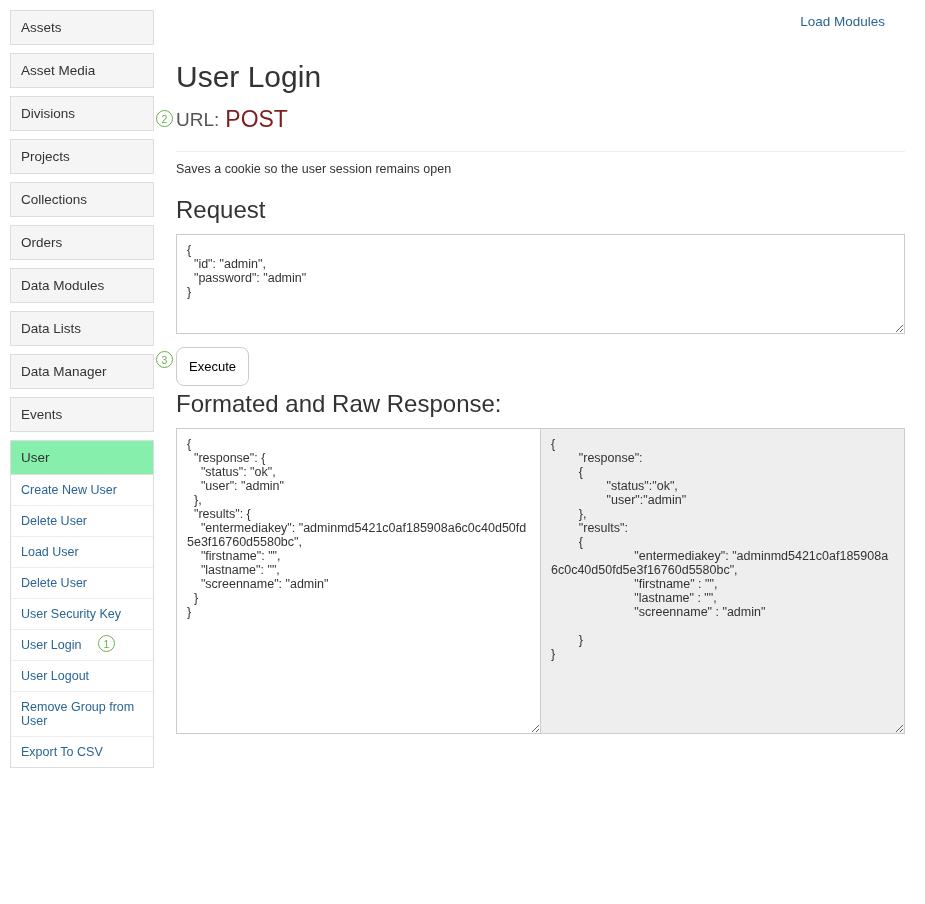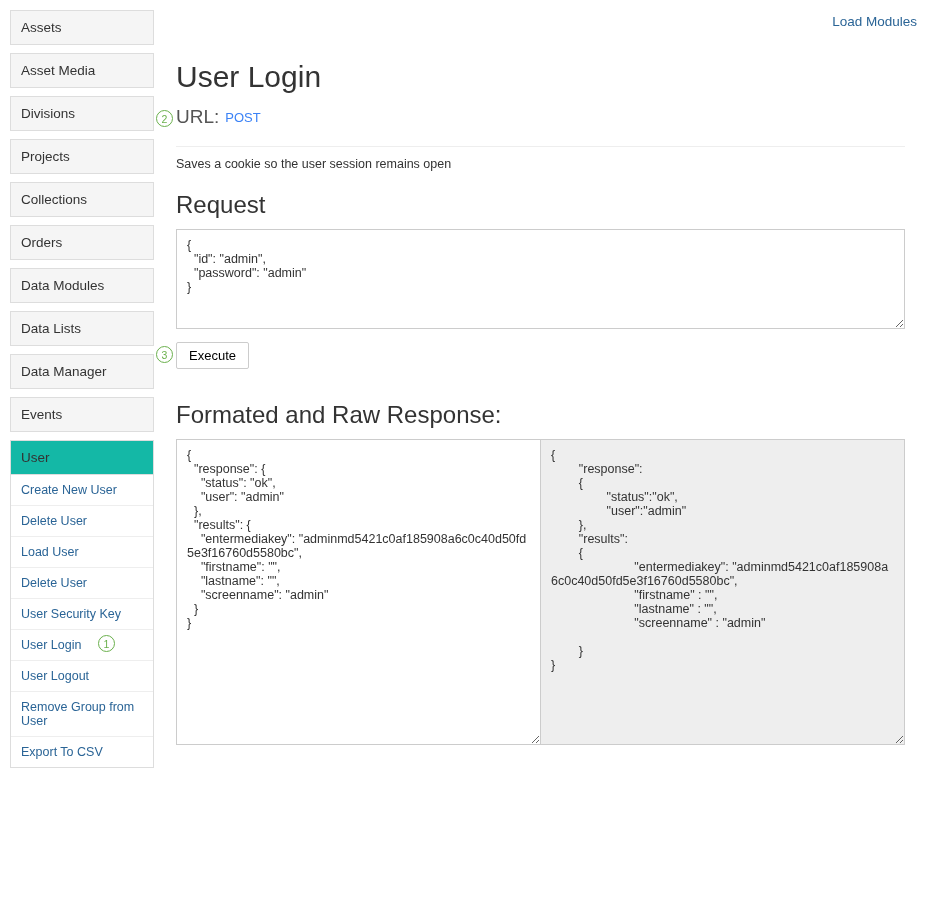--- a/index.html
+++ b/index.html
@@ -28,41 +28,41 @@
     margin-bottom: 8px;
     font-size: 13.5px;
     cursor: pointer;
     color: #333;
   }
   .sidebar-subsection {
     border: 1px solid #ddd;
     margin-bottom: 8px;
   }
   .sidebar-subsection-header {
-    background: #14b8a6;
+    background: #86efac;
     padding: 9px 10px;
     font-size: 13.5px;
     border-bottom: 1px solid #ddd;
     cursor: pointer;
   }
   .sidebar-link {
     display: block;
     padding: 8px 10px;
     font-size: 12.5px;
     color: #2a6496;
     text-decoration: none;
     border-bottom: 1px solid #eee;
     cursor: pointer;
     position: relative;
   }
   .sidebar-link:last-child { border-bottom: none; }
   .load-modules {
     position: absolute;
     top: 14px;
-    right: 8px;
+    right: 40px;
     color: #2a6496;
     font-size: 13.5px;
     cursor: pointer;
   }
   h1.page-title {
     font-size: 30px;
     font-weight: 500;
     margin-top: 50px;
     margin-bottom: 12px;
     color: #333;
@@ -80,22 +80,22 @@
   .url-input {
     flex: 1;
     max-width: 460px;
     border: 1px solid #ccc;
     background: #eee;
     padding: 5px 8px;
     font-size: 16px;
     color: #555;
   }
   .method-label {
-    font-size: 13px;
-    color: #3b82f6;
+    font-size: 23px;
+    color: #7f1d1d;
   }
   hr.divider {
     border: none;
     border-top: 1px solid #eee;
     margin: 8px 0 10px 0;
   }
   .description {
     font-size: 12.5px;
     color: #333;
     margin-bottom: 20px;
@@ -112,25 +112,25 @@
     padding: 8px 10px;
     font-family: "Helvetica Neue", Arial, sans-serif;
     font-size: 12.5px;
     resize: both;
     color: #333;
     margin-bottom: 10px;
   }
   .execute-btn {
     background: #fff;
     border: 1px solid #ccc;
-    padding: 5px 12px;
+    padding: 11px 12px;
     font-size: 13px;
     cursor: pointer;
-    border-radius: 2px;
-    margin-bottom: 32px;
+    border-radius: 8px;
+    margin-bottom: 4px;
   }
   .response-row {
     display: flex;
     gap: 0;
   }
   .response-box {
     flex: 1;
     border: 1px solid #ccc;
     padding: 8px 10px;
     font-family: "Helvetica Neue", Arial, sans-serif;

